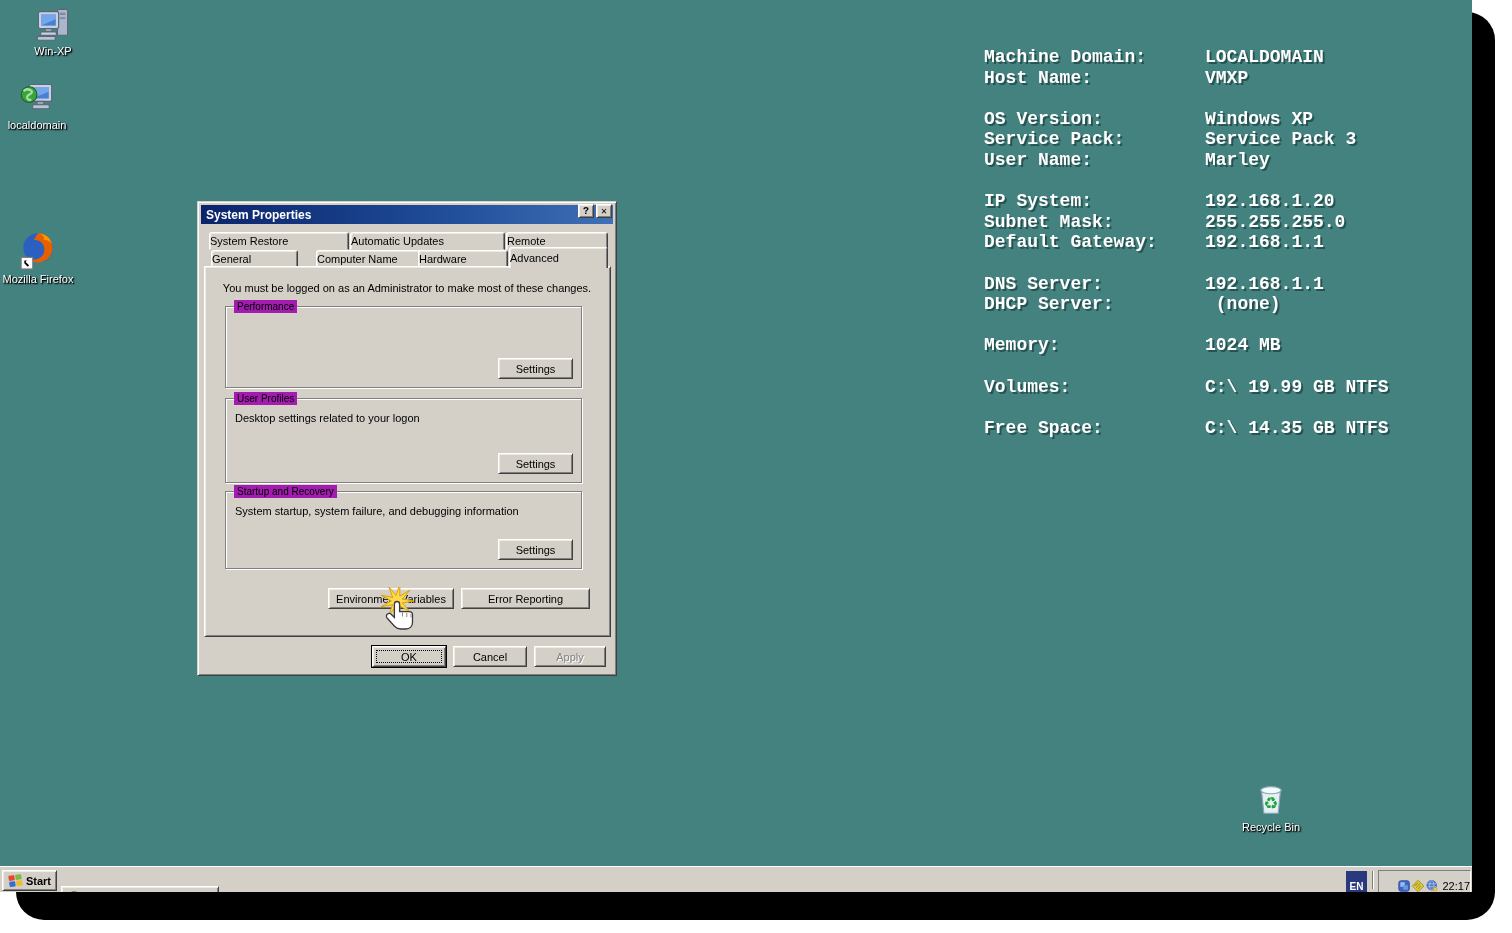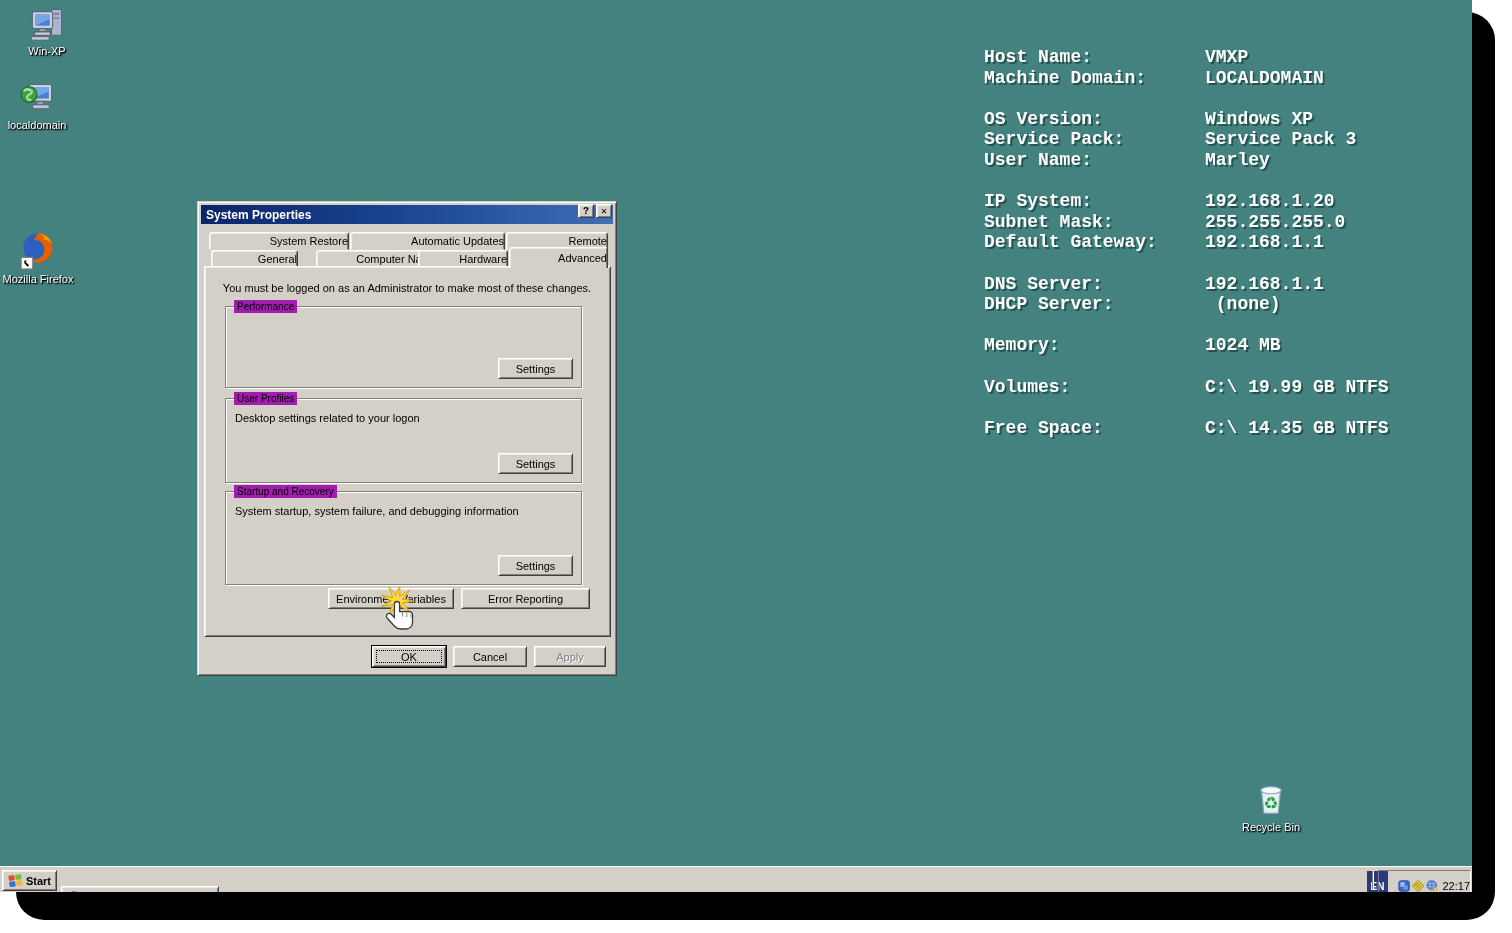--- a/index.html
+++ b/index.html
@@ -49,21 +49,21 @@
   .titlebar { position:absolute; left:3px; top:3px; right:3px; height:19px;
               background:linear-gradient(90deg,#0a246a 0%,#1e4a96 55%,#3f6fb5 100%);
               display:flex; align-items:center; padding-left:5px; }
   .titlebar .ttl { color:#fff; font-weight:bold; font-size:12px; }
   .tb-btn { position:absolute; top:2px; width:16px; height:14px; font-size:10px;
             font-weight:bold; font-family:"Liberation Mono", monospace; }
   .tab { position:absolute; background:#d4d0c8; border:1px solid;
          border-color:#ffffff #404040 #d4d0c8 #ffffff;
          box-shadow:inset 1px 1px 0 #ecebe6, inset -1px 0 0 #808080;
          border-radius:3px 3px 0 0; font-size:11px; color:#000;
-         display:flex; align-items:center; justify-content:flex-end; cursor:default; }
+         display:flex; align-items:center; justify-content:flex-start; cursor:default; }
   .panel { position:absolute; left:6px; top:64px; width:407px; height:371px;
            background:#d4d0c8; border:1px solid;
            border-color:#ffffff #404040 #404040 #ffffff;
            box-shadow:inset 1px 1px 0 #ecebe6, inset -1px -1px 0 #808080; }
   .adminnote { position:absolute; left:0; right:0; top:80px; text-align:center;
                font-size:11px; color:#000; }
   .group { position:absolute; left:27px; width:357px; border:1px solid #808080;
            box-shadow:inset 1px 1px 0 #ffffff, 1px 1px 0 #ffffff; }
   .group .gtitle { position:absolute; left:8px; top:-7px; background:#a21caf;
                    padding:0 3px; font-size:10px; color:#000; line-height:13px; }
@@ -71,39 +71,39 @@
   .gsettings { right:8px; bottom:8px; width:75px; height:21px; }
 
   
   .taskbar { position:absolute; left:0; top:866px; width:1472px; height:26px;
              background:#d4d0c8; border-top:1px solid #ffffff; }
   .startbtn { left:2px; top:3px; width:55px; height:21px; font-weight:bold; gap:3px; }
   .taskbtn { left:61px; top:19px; width:158px; height:21px; justify-content:flex-start;
              padding-left:5px; gap:5px; }
   .lang-ind { position:absolute; left:1346px; top:4px; width:21px; height:30px;
               background:#29397e; color:#fff; font-size:10px; font-weight:bold;
-              display:flex; align-items:center; justify-content:center;margin-left:21px; }
+              display:flex; align-items:center; justify-content:center; }
   .tray-div { position:absolute; left:1372px; top:4px; width:2px; height:18px;
               border-left:1px solid #808080; border-right:1px solid #ffffff; }
   .tray { position:absolute; left:1378px; top:3px; width:93px; height:32px;
           display:flex; align-items:center; gap:2px; padding-left:19px; }
   .clock { font-size:11px; color:#000; margin-left:2px; }
 
   .cursor-wrap { position:absolute; left:377px; top:587px; width:48px; height:56px;
                  pointer-events:none; z-index:50; }
 </style>
 </head>
 <body>
 
 <div id="stage">
   <div class="shadow-frame"></div>
 
   <div class="screen">
 
-    <div class="dicon" style="left:1px; top:6px;padding-left:20px;">
+    <div class="dicon" style="left:7px; top:6px;padding-left:20px;">
       <svg width="36" height="36" viewBox="0 0 32 32">
         <rect x="20" y="3" width="9" height="23" rx="1" fill="#aab6cb" stroke="#5a6578"></rect>
         <rect x="22" y="6" width="5" height="2" fill="#7c8aa5"></rect>
         <rect x="22" y="10" width="5" height="1.6" fill="#7c8aa5"></rect>
         <rect x="3" y="5" width="18" height="15" rx="1.5" fill="#c8d2de" stroke="#5a6578"></rect>
         <rect x="5.5" y="7.5" width="13" height="10" fill="#4a7fd6"></rect>
         <path d="M5.5 7.5 h13 v4 l-13 6 z" fill="#7fb0ee" opacity="0.8"></path>
         <rect x="9" y="20" width="6" height="3" fill="#9aa5b8" stroke="#5a6578"></rect>
         <rect x="5" y="23" width="14" height="3" rx="1" fill="#c8d2de" stroke="#5a6578"></rect>
         <rect x="2" y="27" width="16" height="3.4" rx="1" fill="#b8c4d4" stroke="#5a6578"></rect>
@@ -139,22 +139,22 @@
       <svg width="38" height="38" viewBox="0 0 32 32">
         <path d="M8 9 L24 9 L22 28 L10 28 Z" fill="#e4f0f4" stroke="#8aa5b5"></path>
         <ellipse cx="16" cy="8.6" rx="8.6" ry="3" fill="#f2fafc" stroke="#8aa5b5"></ellipse>
         <text x="16" y="24" text-anchor="middle" font-size="14" fill="#23a33c">♻</text>
       </svg>
       <div class="dlabel">Recycle Bin</div>
     </div>
 
     <div class="bginfo">
       <div class="bg-section">
+        <div class="bg-row"><span>Machine Domain:</span><span class="val">LOCALDOMAIN</span></div>
         <div class="bg-row"><span>Host Name:</span><span class="val">VMXP</span></div>
-        <div class="bg-row"><span>Machine Domain:</span><span class="val">LOCALDOMAIN</span></div>
       </div>
       <div class="bg-section">
         <div class="bg-row"><span>OS Version:</span><span class="val">Windows XP</span></div>
         <div class="bg-row"><span>Service Pack:</span><span class="val">Service Pack 3</span></div>
         <div class="bg-row"><span>User Name:</span><span class="val">Marley</span></div>
       </div>
       <div class="bg-section">
         <div class="bg-row"><span>IP System:</span><span class="val">192.168.1.20</span></div>
         <div class="bg-row"><span>Subnet Mask:</span><span class="val">255.255.255.0</span></div>
         <div class="bg-row"><span>Default Gateway:</span><span class="val">192.168.1.1</span></div>
@@ -221,21 +221,21 @@
       </div>
 
       <div class="group" style="top:196px; height:85px;">
         <span class="gtitle">User Profiles</span>
         <span class="gdesc">Desktop settings related to your logon</span>
         <div class="btn95 gsettings" style="position:absolute;">
             <span>Settings</span>
           </div>
       </div>
 
-      <div class="group" style="top:289px; height:94px;">
+      <div class="group" style="top:289px; height:78px;">
         <span class="gtitle">Startup and Recovery</span>
         <span class="gdesc">System startup, system failure, and debugging information</span>
         <div class="btn95 gsettings" style="position:absolute;">
             <span>Settings</span>
           </div>
       </div>
 
       <div class="btn95" style="left:130px; top:386px; width:126px; height:21px;">
           <span>Environment Variables</span>
         </div>

